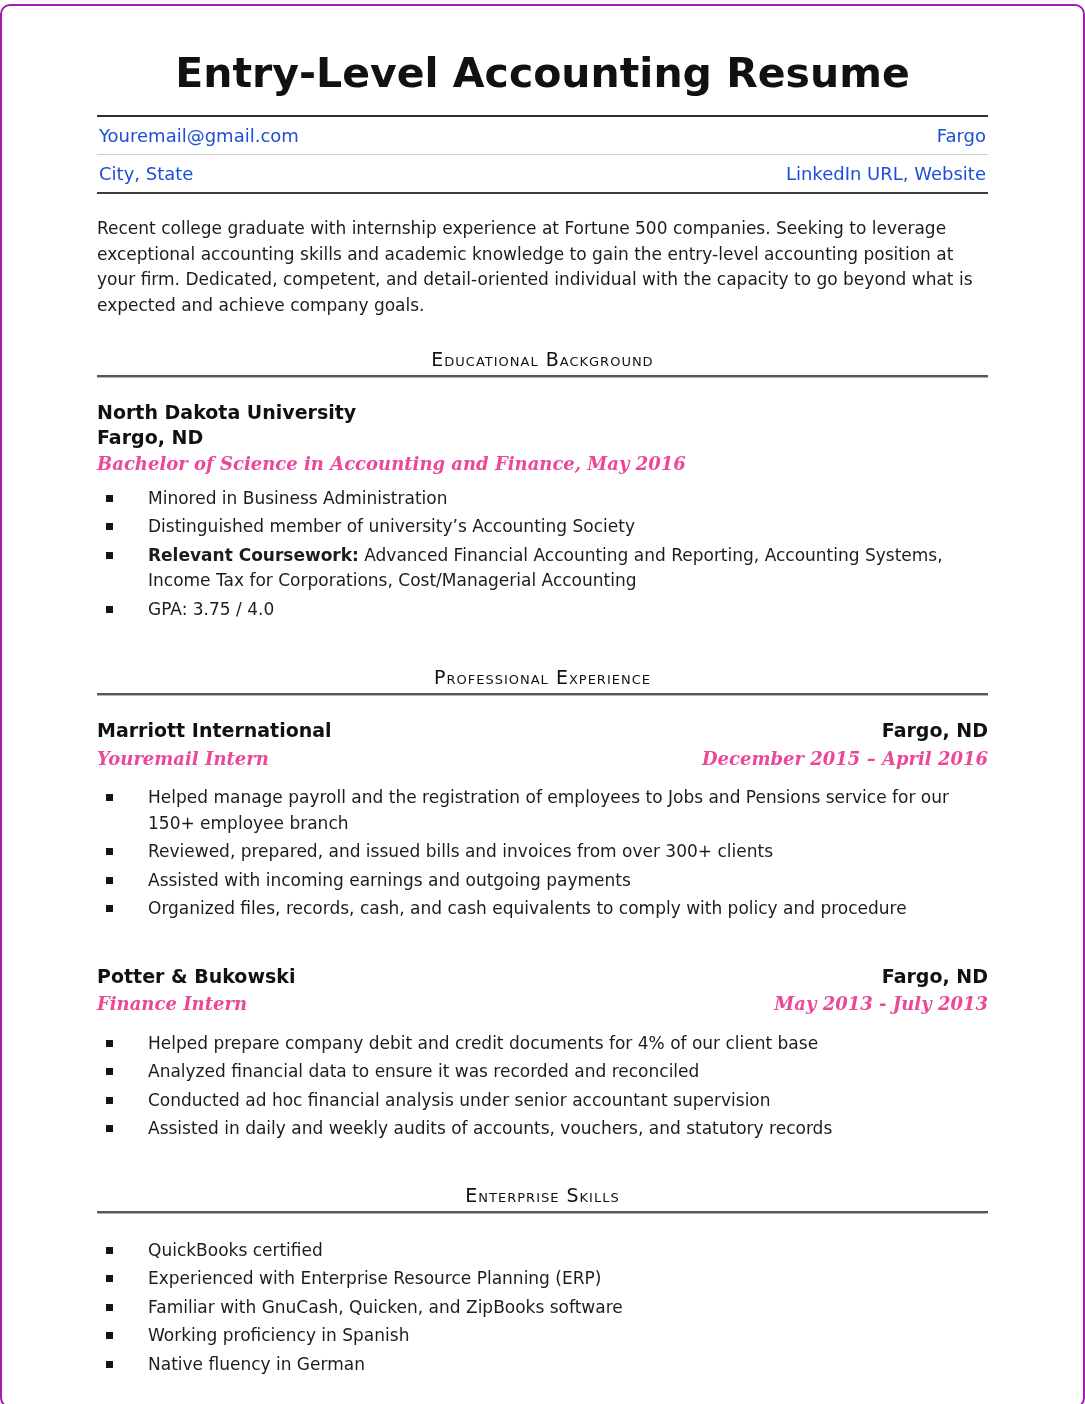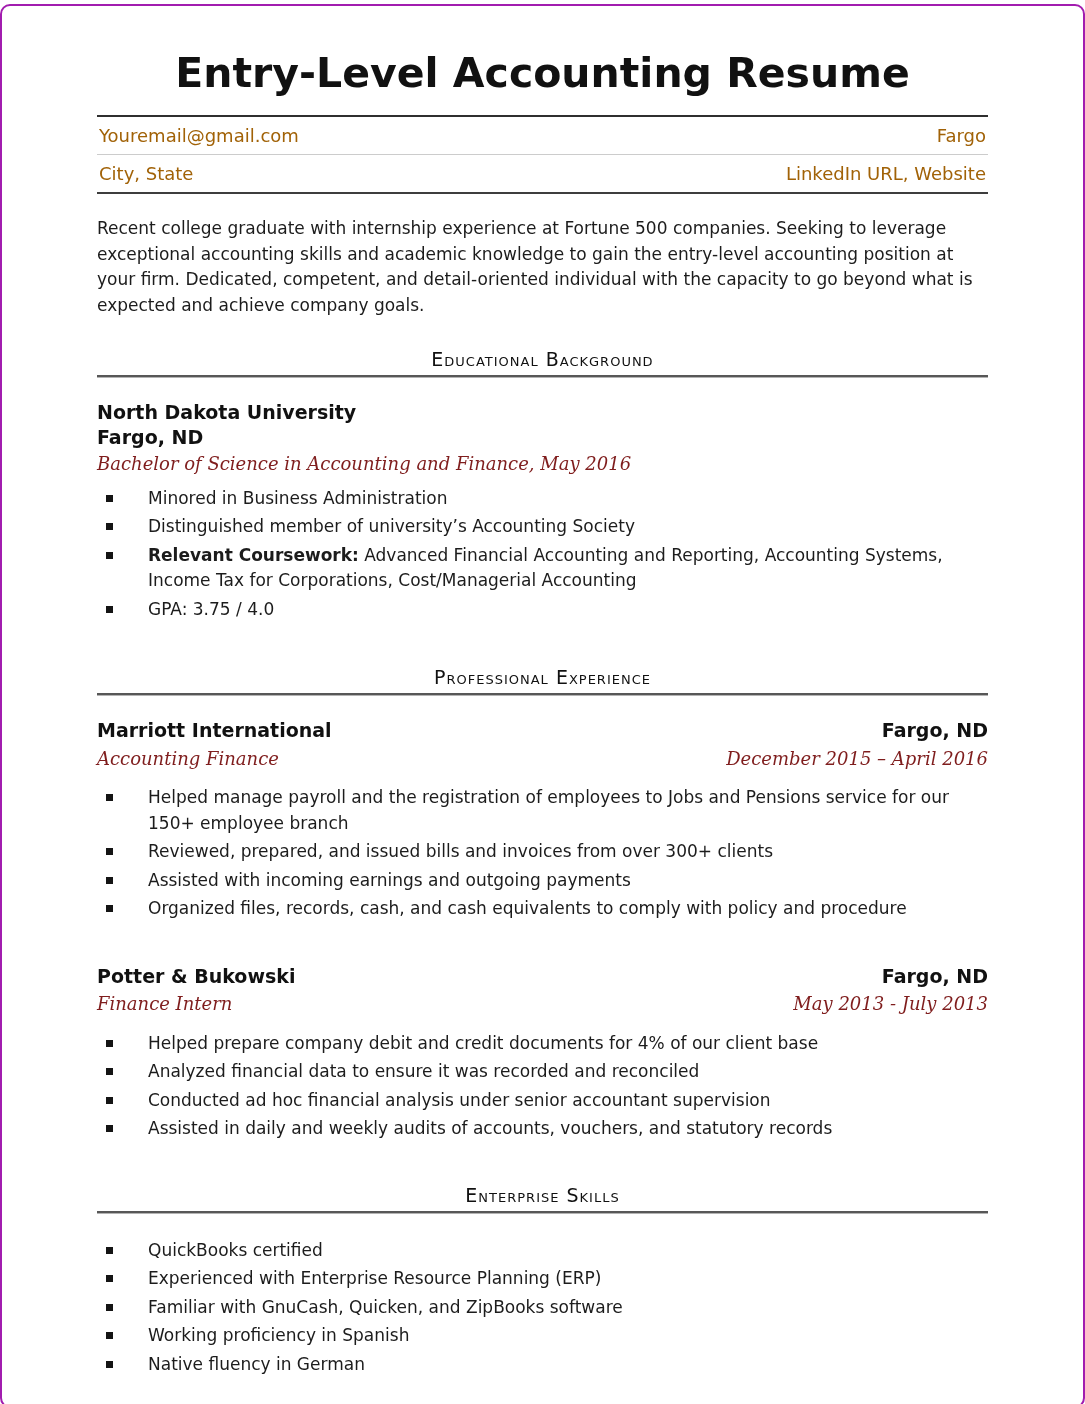--- a/index.html
+++ b/index.html
@@ -36,21 +36,21 @@
   .rule-light { border-top: 1px solid #cccccc; }
   .rule-heavy { border-top: 2px solid #3d3d3d; }
 
   
   .contact-row {
     display: flex;
     justify-content: space-between;
     align-items: center;
     font-size: 18px;
     padding: 8px 2px;
-    color: #a16207;
+    color: #1d4ed8;
   }
 
   
   .summary {
     margin: 22px auto 6px auto;
     font-size: 17px;
     line-height: 1.5;
     color: #1c1c1c;
   }
 
@@ -79,21 +79,22 @@
     font-weight: 700;
     line-height: 1.3;
     color: #111;
   }
   .italic-line {
     font-family: "DejaVu Serif", "Liberation Serif", serif;
     font-style: italic;
     font-size: 18px;
     line-height: 1.35;
     margin-top: 2px;
-    color: #7f1d1d;
+    color: #ec4899;
+    font-weight: bold;
   }
   .job { margin-bottom: 42px; }
   .job-row {
     display: flex;
     justify-content: space-between;
     align-items: baseline;
   }
   .job-row + .job-row { margin-top: 2px; }
   .job .bullets { margin-top: 14px; }
 
@@ -166,21 +167,21 @@
 
   <h2 class="section-heading gap-lg">Professional Experience</h2>
   <div class="section-rule"></div>
 
   <div class="job">
     <div class="job-row">
       <span class="bold-line">Marriott International</span>
       <span class="bold-line">Fargo, ND</span>
     </div>
     <div class="job-row">
-      <span class="italic-line">Accounting Finance</span>
+      <span class="italic-line">Youremail Intern</span>
       <span class="italic-line">December 2015 – April 2016</span>
     </div>
     <ul class="bullets">
       <li><span>Helped manage payroll and the registration of employees to Jobs and Pensions service for our 150+ employee branch</span></li>
       <li><span>Reviewed, prepared, and issued bills and invoices from over 300+ clients</span></li>
       <li><span>Assisted with incoming earnings and outgoing payments</span></li>
       <li><span>Organized files, records, cash, and cash equivalents to comply with policy and procedure</span></li>
     </ul>
   </div>
 

